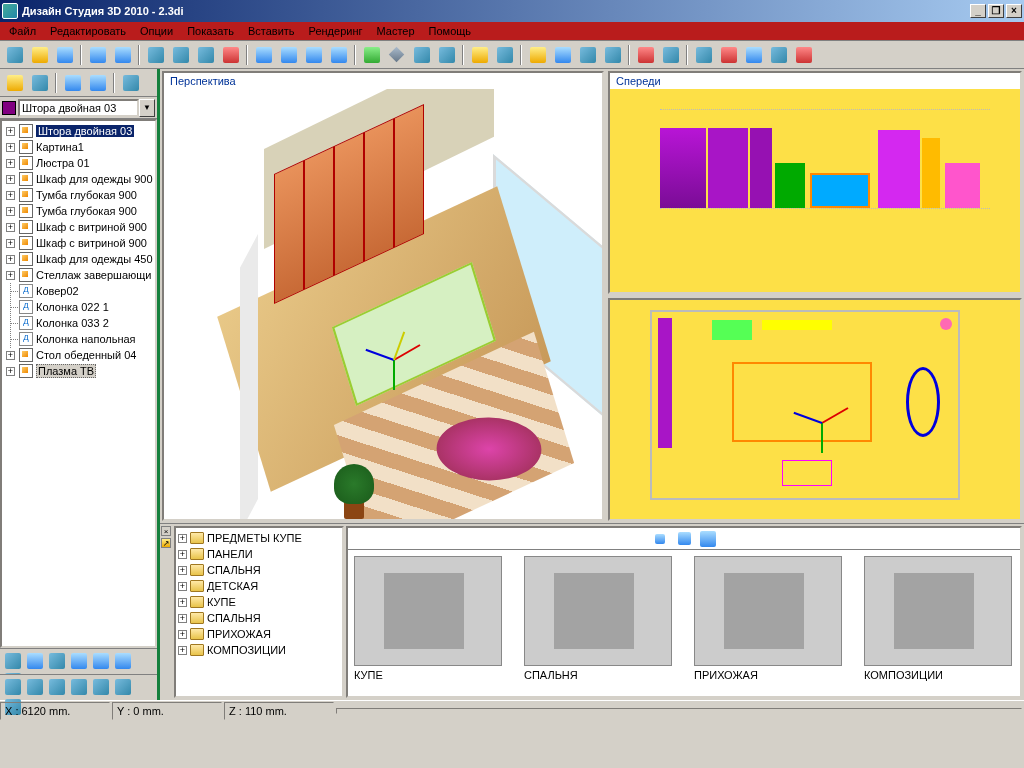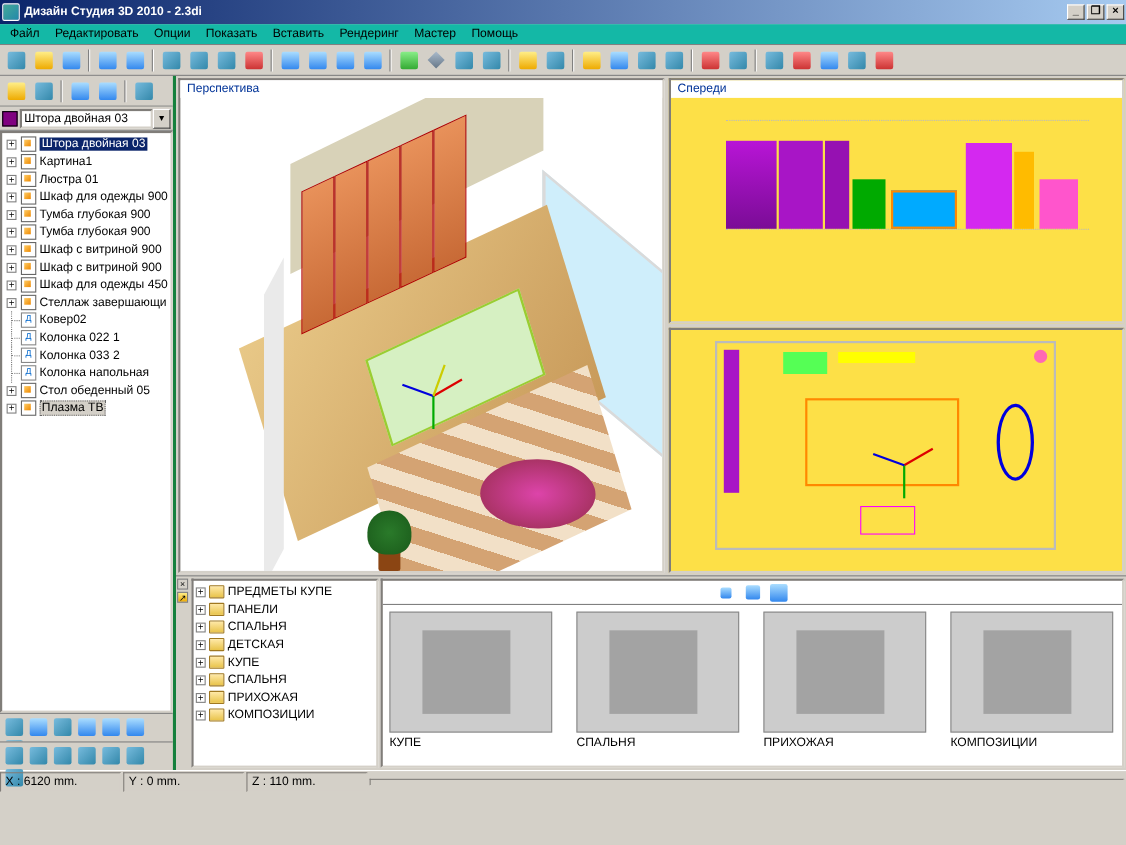--- a/index.html
+++ b/index.html
@@ -1,21 +1,21 @@
 <!DOCTYPE html>
 <html><head>
 <meta charset="utf-8">
 <style>
 *{box-sizing:border-box;margin:0;padding:0;font-family:Tahoma,Arial,sans-serif;font-size:11px;user-select:none}
 html,body{width:1024px;height:768px;overflow:hidden;background:#d4d0c8}
 .titlebar{height:22px;background:linear-gradient(to right,#0a246a,#a6caf0);display:flex;align-items:center;padding:0 2px;color:#fff;font-weight:bold}
 .titlebar .ticon{width:16px;height:16px;margin-right:4px;background:linear-gradient(135deg,#4a9,#28a);border:1px solid #fff;border-radius:2px}
 .titlebar .gap{flex:1}
 .titlebar .winbtn{width:16px;height:14px;background:#d4d0c8;border:1px solid #fff;border-right-color:#404040;border-bottom-color:#404040;margin-left:2px;display:flex;align-items:center;justify-content:center;color:#000;font-family:Arial;font-size:10px;font-weight:bold;line-height:1}
-.menubar{height:19px;background:#14b8a6;display:flex;align-items:center;padding:0 2px;border-bottom:1px solid #808080}
+.menubar{height:19px;background:#b91c1c;display:flex;align-items:center;padding:0 2px;border-bottom:1px solid #808080}
 .menubar span{padding:2px 7px;cursor:default}
 .toolbar{height:28px;background:#d4d0c8;display:flex;align-items:center;padding:2px;border-bottom:1px solid #808080}
 .tbtn{width:23px;height:22px;border:1px solid transparent;margin:0 1px;display:flex;align-items:center;justify-content:center;cursor:default}
 .sep{width:2px;height:20px;border-left:1px solid #808080;border-right:1px solid #fff;margin:0 3px}
 .tico{width:16px;height:16px;display:inline-block}
 .main{display:flex;height:631px}
 .leftcol{width:172px;display:flex;flex-direction:column;border-right:3px solid #15803d}
 .left-tb{height:28px;background:#d4d0c8;border-bottom:1px solid #808080;display:flex;align-items:center;padding:2px}
 .dd-row{height:22px;background:#d4d0c8;display:flex;align-items:center;padding:2px;border-bottom:1px solid #808080}
 .dd-swatch{width:14px;height:14px;background:#800080;border:1px solid #000;margin-right:2px}
@@ -333,21 +333,21 @@
           <span class="lbl">Колонка 033 2</span>
         </div>
         <div class="tree-item">
           <span class="noexp"></span>
           <span class="tic i-d">Д</span>
           <span class="lbl">Колонка напольная</span>
         </div>
         <div class="tree-item">
           <span class="exp">+</span>
           <span class="tic i-grp"></span>
-          <span class="lbl">Стол обеденный 05</span>
+          <span class="lbl">Стол обеденный 04</span>
         </div>
         <div class="tree-item sel2">
           <span class="exp">+</span>
           <span class="tic i-grp"></span>
           <span class="lbl">Плазма ТВ</span>
         </div>
       </div>
     <div class="left-bot-tb">
       <div class="tbtn" style="width:20px;height:20px">
           <span class="tico i-generic"></span>

